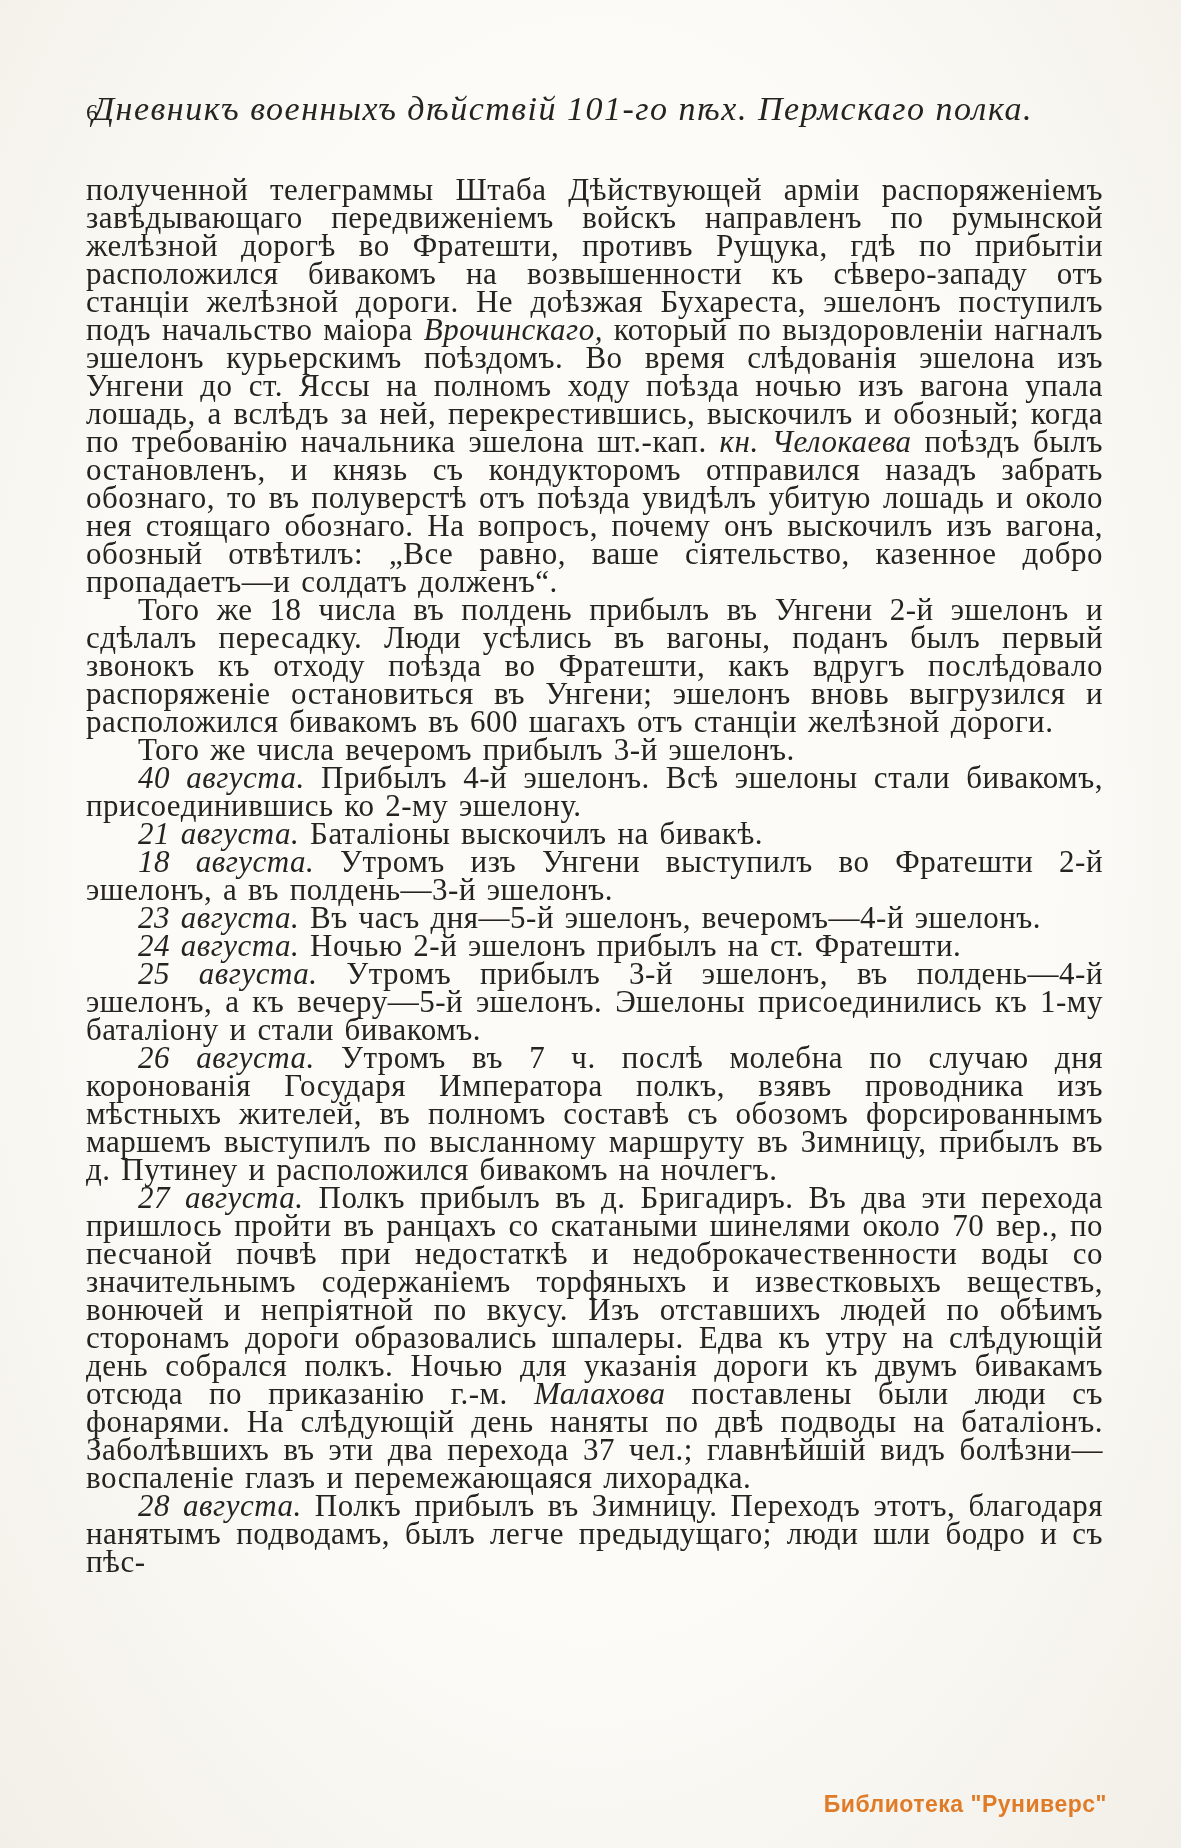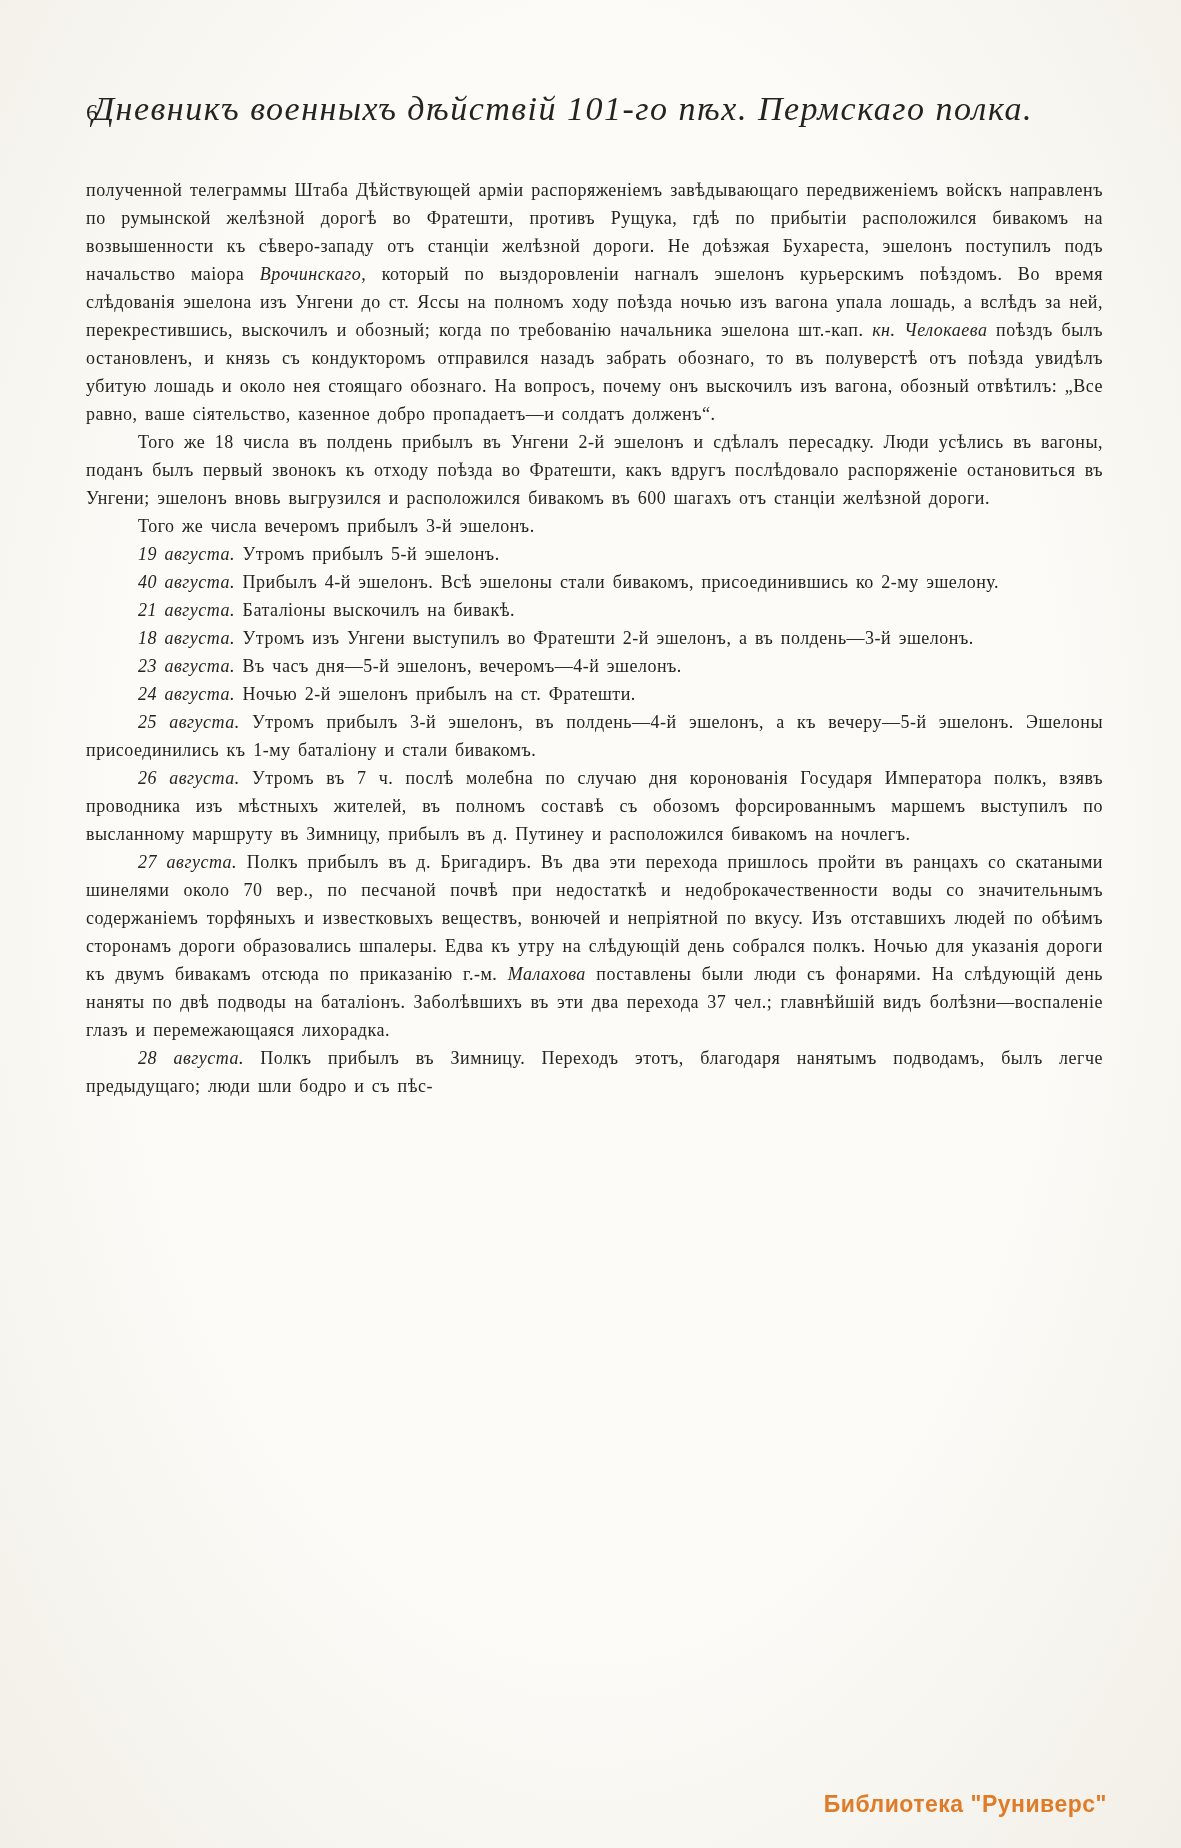--- a/index.html
+++ b/index.html
@@ -29,21 +29,21 @@
   .running-title {
     flex: 1;
     text-align: right;
     font-style: italic;
     font-size: 34px;
     letter-spacing: 1.5px;
     transform: translateX(-70px);
     white-space: nowrap;
   }
   .body-text {
-    font-size: 18px;
+    font-size: 31px;
     line-height: 28px;
     text-align: justify;
     letter-spacing: 0.5px;
     word-spacing: 2.5px;
     margin-top: 48px;
   }
   .para { margin: 0; }
   .para.indent { text-indent: 52px; }
   .it { font-style: italic; }
   .watermark {
@@ -62,21 +62,20 @@
 
 <div class="page" style="--paper: #fcfbf7; --ink: #262420; --accent: #e07b28;">
   <div class="page-header">
     <span class="page-number">6</span>
     <span class="running-title">Дневникъ военныхъ дѣйствій 101-го пѣх. Пермскаго полка.</span>
   </div>
   <div class="body-text">
       <p class="para"><span>полученной телеграммы Штаба Дѣйствующей арміи распоряженіемъ завѣдывающаго передвиженіемъ войскъ направленъ по румынской желѣзной дорогѣ во Фратешти, противъ Рущука, гдѣ по прибытіи расположился бивакомъ на возвышенности къ сѣверо-западу отъ станціи желѣзной дороги. Не доѣзжая Бухареста, эшелонъ поступилъ подъ начальство маіора </span><span class="it">Врочинскаго,</span><span> который по выздоровленіи нагналъ эшелонъ курьерскимъ поѣздомъ. Во время слѣдованія эшелона изъ Унгени до ст. Яссы на полномъ ходу поѣзда ночью изъ вагона упала лошадь, а вслѣдъ за ней, перекрестившись, выскочилъ и обозный; когда по требованію начальника эшелона шт.-кап. </span><span class="it">кн. Челокаева</span><span> поѣздъ былъ остановленъ, и князь съ кондукторомъ отправился назадъ забрать обознаго, то въ полуверстѣ отъ поѣзда увидѣлъ убитую лошадь и около нея стоящаго обознаго. На вопросъ, почему онъ выскочилъ изъ вагона, обозный отвѣтилъ: „Все равно, ваше сіятельство, казенное добро пропадаетъ—и солдатъ долженъ“.</span></p>
       <p class="para indent"><span>Того же 18 числа въ полдень прибылъ въ Унгени 2-й эшелонъ и сдѣлалъ пересадку. Люди усѣлись въ вагоны, поданъ былъ первый звонокъ къ отходу поѣзда во Фратешти, какъ вдругъ послѣдовало распоряженіе остановиться въ Унгени; эшелонъ вновь выгрузился и расположился бивакомъ въ 600 шагахъ отъ станціи желѣзной дороги.</span></p>
       <p class="para indent"><span>Того же числа вечеромъ прибылъ 3-й эшелонъ.</span></p>
-      <p class="para indent"><span class="it">19 августа.</span><span> Утромъ прибылъ 5-й эшелонъ.</span></p>
       <p class="para indent"><span class="it">40 августа.</span><span> Прибылъ 4-й эшелонъ. Всѣ эшелоны стали бивакомъ, присоединившись ко 2-му эшелону.</span></p>
       <p class="para indent"><span class="it">21 августа.</span><span> Баталіоны выскочилъ на бивакѣ.</span></p>
       <p class="para indent"><span class="it">18 августа.</span><span> Утромъ изъ Унгени выступилъ во Фратешти 2-й эшелонъ, а въ полдень—3-й эшелонъ.</span></p>
       <p class="para indent"><span class="it">23 августа.</span><span> Въ часъ дня—5-й эшелонъ, вечеромъ—4-й эшелонъ.</span></p>
       <p class="para indent"><span class="it">24 августа.</span><span> Ночью 2-й эшелонъ прибылъ на ст. Фратешти.</span></p>
       <p class="para indent"><span class="it">25 августа.</span><span> Утромъ прибылъ 3-й эшелонъ, въ полдень—4-й эшелонъ, а къ вечеру—5-й эшелонъ. Эшелоны присоединились къ 1-му баталіону и стали бивакомъ.</span></p>
       <p class="para indent"><span class="it">26 августа.</span><span> Утромъ въ 7 ч. послѣ молебна по случаю дня коронованія Государя Императора полкъ, взявъ проводника изъ мѣстныхъ жителей, въ полномъ составѣ съ обозомъ форсированнымъ маршемъ выступилъ по высланному маршруту въ Зимницу, прибылъ въ д. Путинеу и расположился бивакомъ на ночлегъ.</span></p>
       <p class="para indent"><span class="it">27 августа.</span><span> Полкъ прибылъ въ д. Бригадиръ. Въ два эти перехода пришлось пройти въ ранцахъ со скатаными шинелями около 70 вер., по песчаной почвѣ при недостаткѣ и недоброкачественности воды со значительнымъ содержаніемъ торфяныхъ и известковыхъ веществъ, вонючей и непріятной по вкусу. Изъ отставшихъ людей по обѣимъ сторонамъ дороги образовались шпалеры. Едва къ утру на слѣдующій день собрался полкъ. Ночью для указанія дороги къ двумъ бивакамъ отсюда по приказанію г.-м. </span><span class="it">Малахова</span><span> поставлены были люди съ фонарями. На слѣдующій день наняты по двѣ подводы на баталіонъ. Заболѣвшихъ въ эти два перехода 37 чел.; главнѣйшій видъ болѣзни—воспаленіе глазъ и перемежающаяся лихорадка.</span></p>
       <p class="para indent"><span class="it">28 августа.</span><span> Полкъ прибылъ въ Зимницу. Переходъ этотъ, благодаря нанятымъ подводамъ, былъ легче предыдущаго; люди шли бодро и съ пѣс-</span></p>
     </div>

